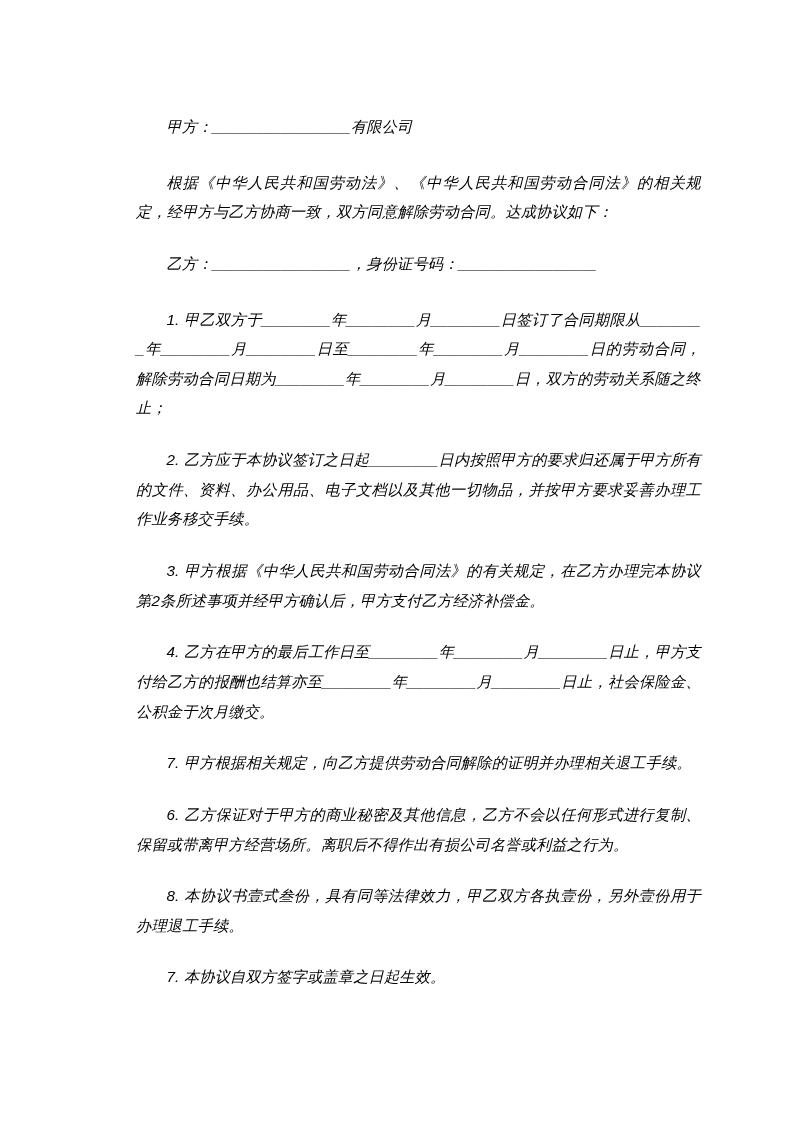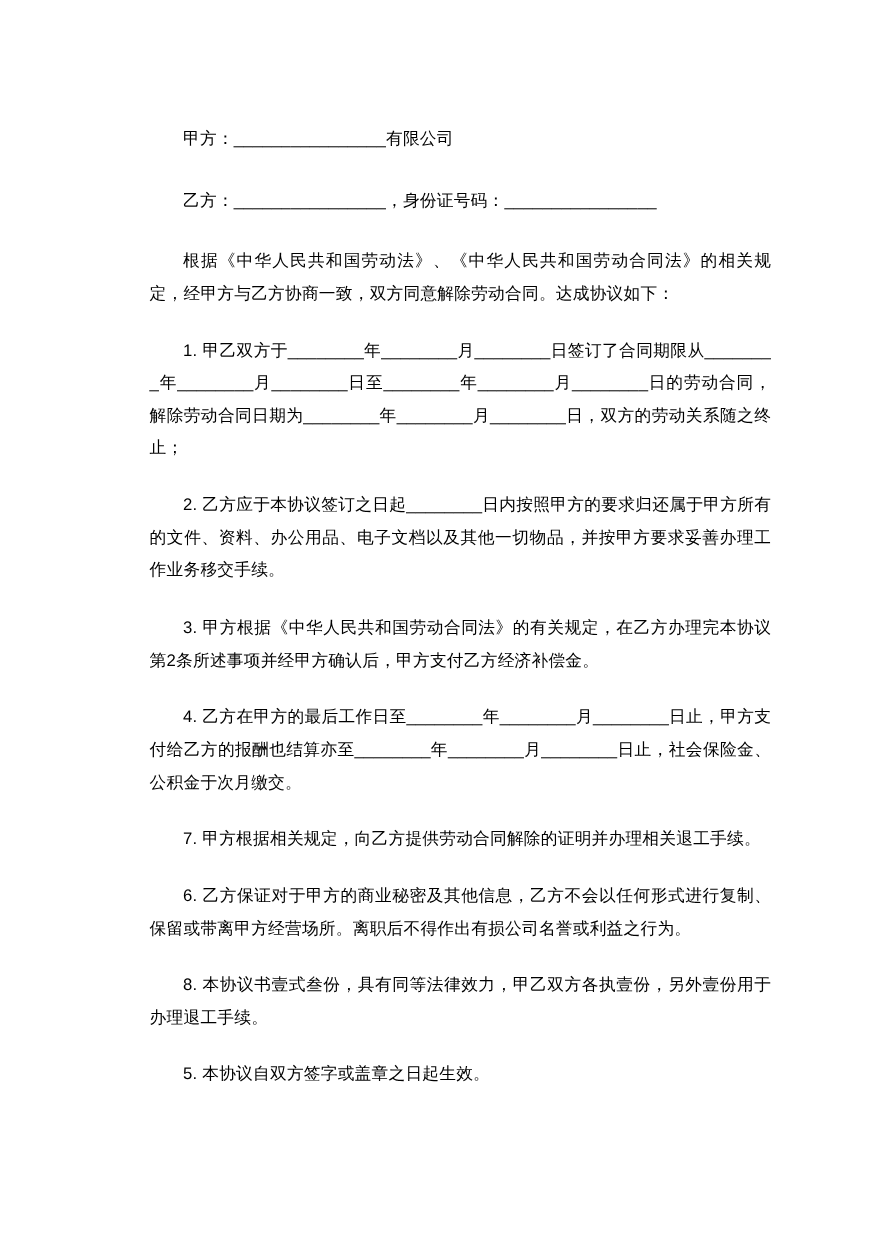--- a/index.html
+++ b/index.html
@@ -14,20 +14,21 @@
     color: #000000;
     -webkit-font-smoothing: antialiased;
   }
   .page {
     position: relative;
     width: 793px;
     height: 1122px;
     box-sizing: border-box;
     padding: 112px 92px 40px 136px;
     background: #ffffff;
+    font-style: italic;
   }
   .doc-body {
     font-size: 15.2px;
     line-height: 1.95;
     letter-spacing: 0.2px;
   }
   .para {
     margin: 0 0 16px 0;
     text-indent: 2em;
     text-align: justify;
@@ -46,24 +47,24 @@
   .para.last {
     margin-bottom: 0;
   }
 </style>
 </head>
 <body>
 
 <div class="page">
   <div class="doc-body">
     <p class="para first">甲方：________________有限公司</p>
+    <p class="para block">根据《中华人民共和国劳动法》、《中华人民共和国劳动合同法》的相关规定，经甲方与乙方协商一致，双方同意解除劳动合同。达成协议如下：</p>
     <p class="para second">乙方：________________，身份证号码：________________</p>
-    <p class="para block">根据《中华人民共和国劳动法》、《中华人民共和国劳动合同法》的相关规定，经甲方与乙方协商一致，双方同意解除劳动合同。达成协议如下：</p>
     <p class="para block">1. 甲乙双方于________年________月________日签订了合同期限从________年________月________日至________年________月________日的劳动合同，解除劳动合同日期为________年________月________日，双方的劳动关系随之终止；</p>
     <p class="para block">2. 乙方应于本协议签订之日起________日内按照甲方的要求归还属于甲方所有的文件、资料、办公用品、电子文档以及其他一切物品，并按甲方要求妥善办理工作业务移交手续。</p>
     <p class="para block">3. 甲方根据《中华人民共和国劳动合同法》的有关规定，在乙方办理完本协议第2条所述事项并经甲方确认后，甲方支付乙方经济补偿金。</p>
     <p class="para block">4. 乙方在甲方的最后工作日至________年________月________日止，甲方支付给乙方的报酬也结算亦至________年________月________日止，社会保险金、公积金于次月缴交。</p>
     <p class="para block">7. 甲方根据相关规定，向乙方提供劳动合同解除的证明并办理相关退工手续。</p>
     <p class="para block">6. 乙方保证对于甲方的商业秘密及其他信息，乙方不会以任何形式进行复制、保留或带离甲方经营场所。离职后不得作出有损公司名誉或利益之行为。</p>
     <p class="para block">8. 本协议书壹式叁份，具有同等法律效力，甲乙双方各执壹份，另外壹份用于办理退工手续。</p>
-    <p class="para block">5. 本协议自双方签字或盖章之日起生效。</p>
+    <p class="para block">7. 本协议自双方签字或盖章之日起生效。</p>
   </div>
 </div>
 
 </body></html>

